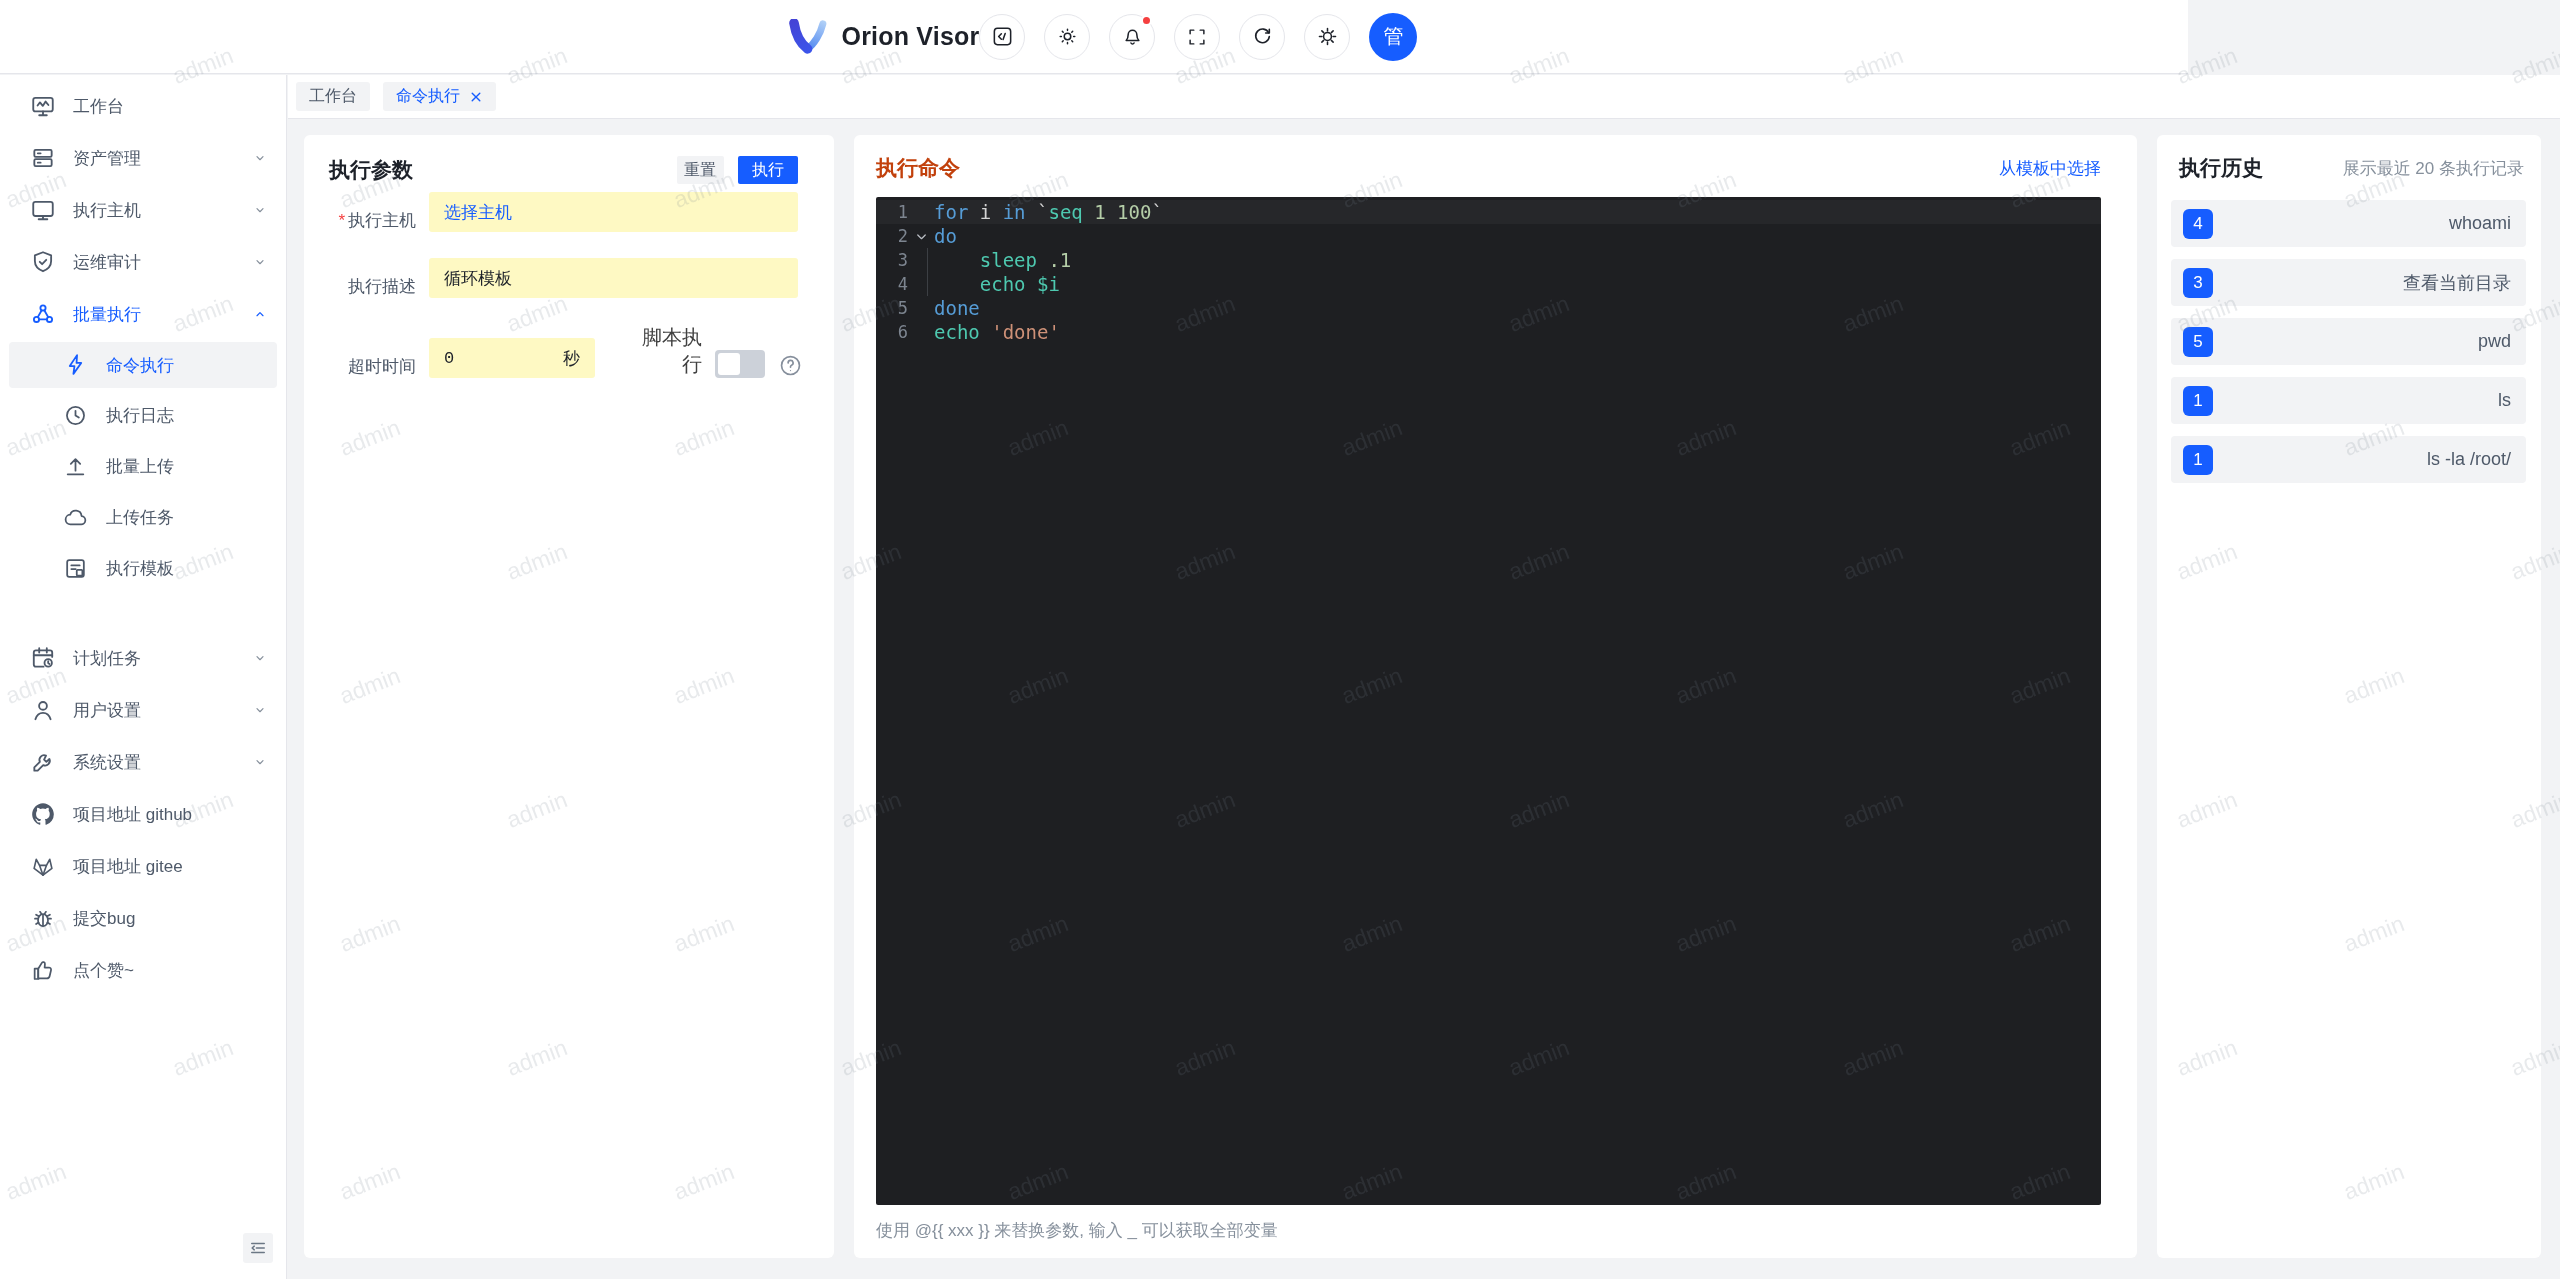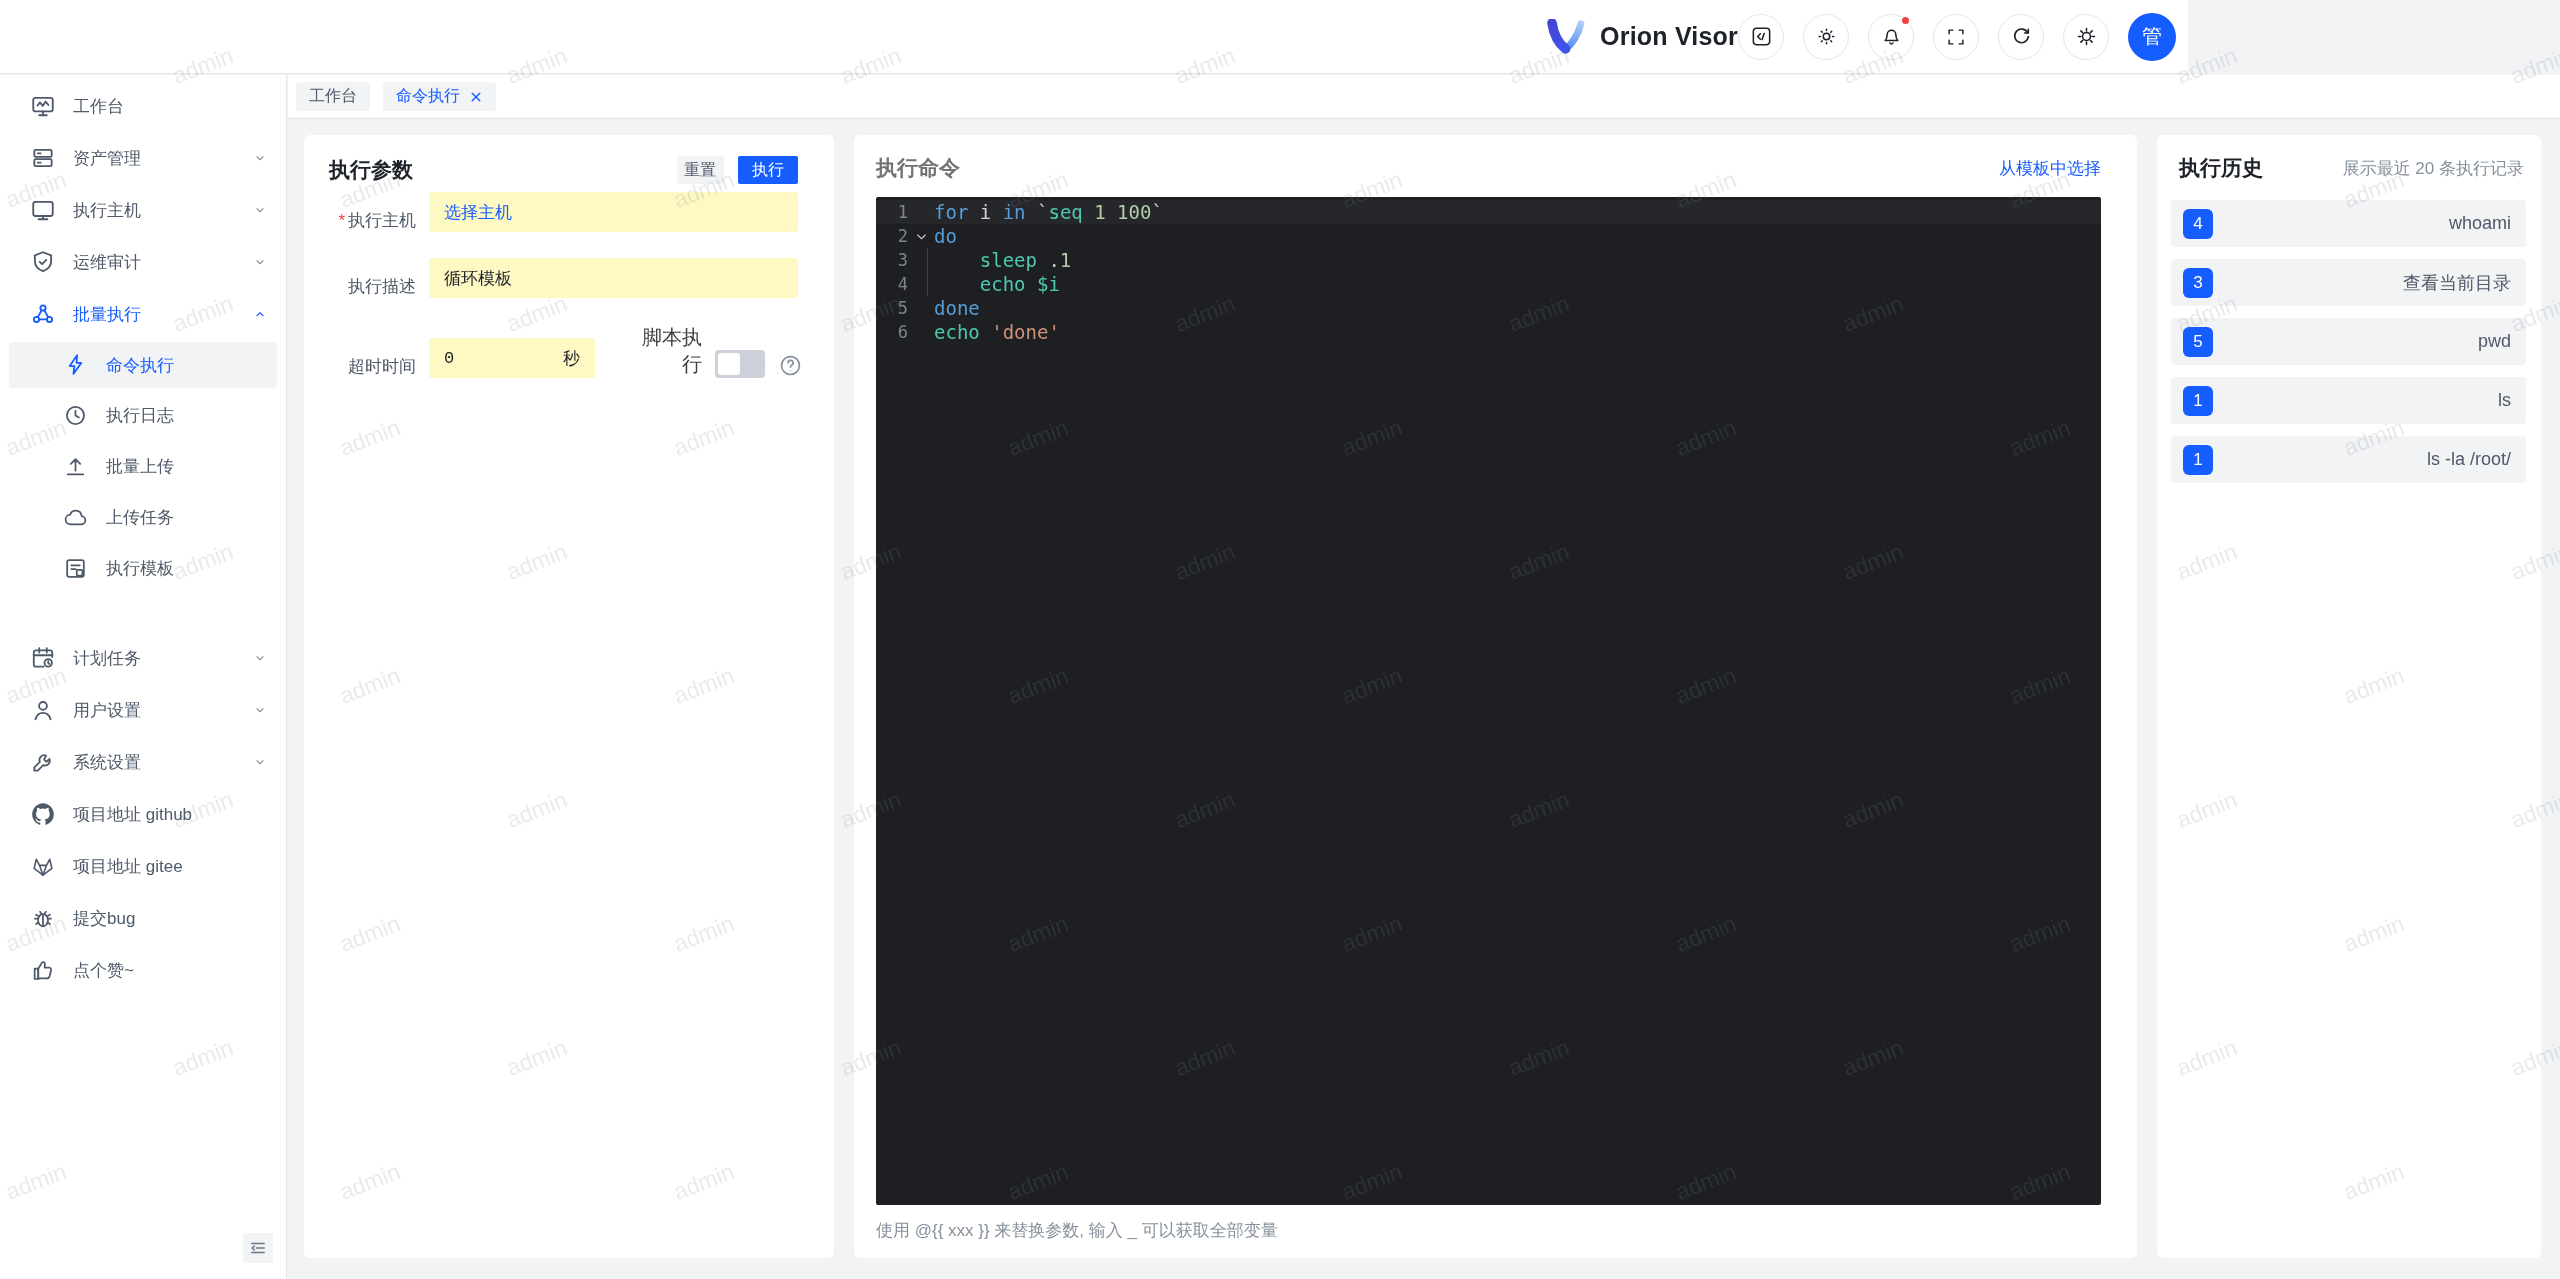--- a/index.html
+++ b/index.html
@@ -3,21 +3,21 @@
 <meta charset="utf-8">
 <style>
   * { margin:0; padding:0; box-sizing:border-box; }
   html,body { width:2560px; height:1279px; overflow:hidden; }
   body { background:#f2f3f5; font-family:"Liberation Sans","DejaVu Sans",sans-serif; color:#1d2129; }
   svg { display:block; }
 
   
   .header { position:fixed; top:0; left:0; width:2188px; height:74px; background:#fff;
             border-bottom:1px solid #e5e6eb; display:flex; align-items:center;
-            justify-content:flex-end; padding:0 12px 0 28px; z-index:20; }
+            justify-content:center; padding:0 12px 0 28px; z-index:20; }
   .logo { display:flex; align-items:center; gap:13px; }
   .logo-text { font-size:25px; font-weight:600; color:#1d2129; letter-spacing:.2px; }
   .header-actions { display:flex; align-items:center; gap:19px; }
   .hbtn { width:46px; height:46px; border-radius:50%; border:1px solid #e5e6eb; background:#fff;
           display:flex; align-items:center; justify-content:center; position:relative;
           color:#1d2129; cursor:pointer; }
   .badge-dot { position:absolute; top:0; right:2px; width:11px; height:11px; border-radius:50%;
                background:#f53f3f; border:2px solid #fff; }
   .avatar { width:48px; height:48px; border-radius:50%; background:#165dff; color:#fff;
             font-size:20px; display:flex; align-items:center; justify-content:center; cursor:pointer; }
@@ -73,21 +73,21 @@
   .unit { color:#1d2129; }
   .script-label { width:75px; text-align:right; margin-left:32px; font-size:20px; color:#404040; flex:none; }
   .switch { width:50px; height:28px; background:#ccd1d9; border-radius:4px; margin-left:13px;
             position:relative; flex:none; cursor:pointer; }
   .switch-knob { position:absolute; left:3px; top:3px; width:22px; height:22px; background:#fff; border-radius:3px; }
   .help-icon { width:25px; height:25px; margin-left:13px; color:#868f9c; flex:none; cursor:pointer; }
 
   
   .panel.command { flex:1; padding:15px 36px 16px 22px; display:flex; flex-direction:column; min-width:0; }
   .c-head { display:flex; justify-content:space-between; align-items:center; margin-bottom:15px; padding:4px 0 0 0; }
-  .c-title { font-size:21px; font-weight:700; color:#737373; }
+  .c-title { font-size:21px; font-weight:700; color:#c2410c; }
   .template-link { font-size:17px; color:#165dff; cursor:pointer; }
   .editor { flex:1; background:#1e1f22; border-radius:2px; padding-top:3px; overflow:hidden;
             font-family:"DejaVu Sans Mono","Liberation Mono",monospace; font-size:19px; cursor:text; }
   .eline { display:flex; height:24px; line-height:24px; position:relative; }
   .eline.hl { background:rgba(255,255,255,.04); }
   .eno { width:32px; text-align:right; color:#7d8590; flex:none; font-size:17px; }
   .efold { width:26px; flex:none; color:#b8bcc2; display:flex; align-items:center; justify-content:center; }
   .ecode { white-space:pre; color:#d4d4d4; }
   .eline.guide::before { content:""; position:absolute; left:51px; top:0; bottom:0; width:1px; background:#3c3f44; }
   .tk-kw { color:#569cd6; } .tk-fn { color:#4ec9b0; } .tk-num { color:#b5cea8; }

